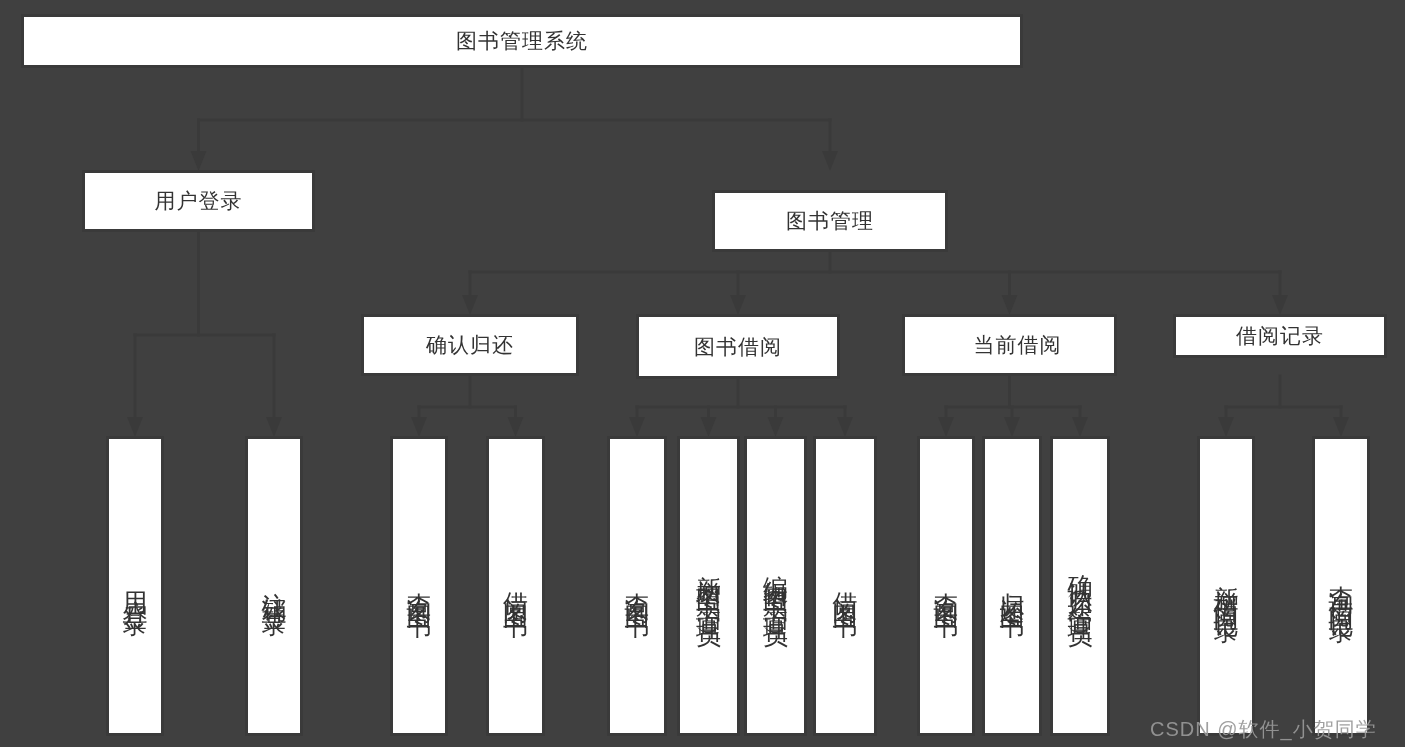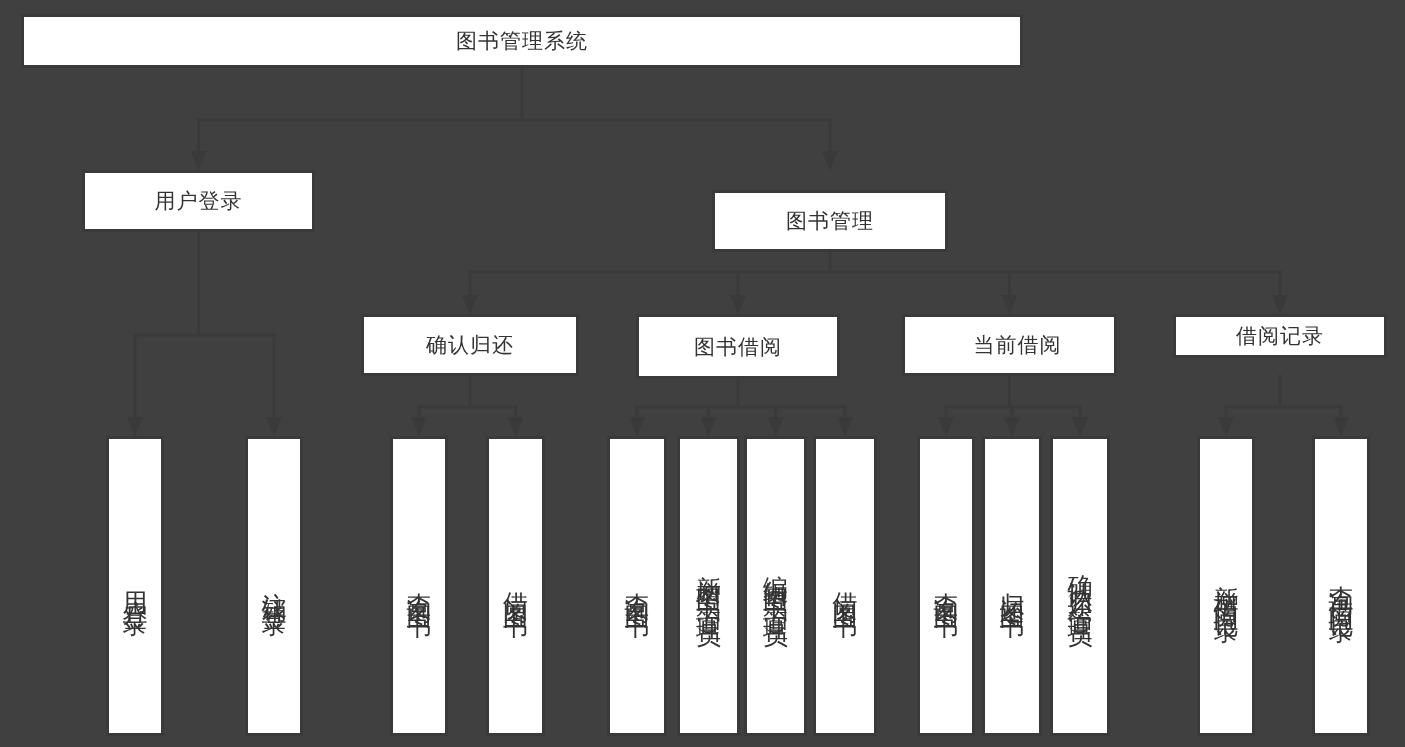--- a/index.html
+++ b/index.html
@@ -160,13 +160,14 @@
       <div class="node vert" style="left: 1050px; top: 436px; width: 60px; height: 300px;">
         <span class="label">确认归还（管理员）</span>
       </div>
       <div class="node vert" style="left: 1197px; top: 436px; width: 58px; height: 300px;">
         <span class="label">新增借阅记录</span>
       </div>
       <div class="node vert" style="left: 1312px; top: 436px; width: 58px; height: 300px;">
         <span class="label">查询借阅记录</span>
       </div>
     </div>
+  <div class="watermark">CSDN @软件_小贺同学</div>
 </div>
 
 </body></html>

